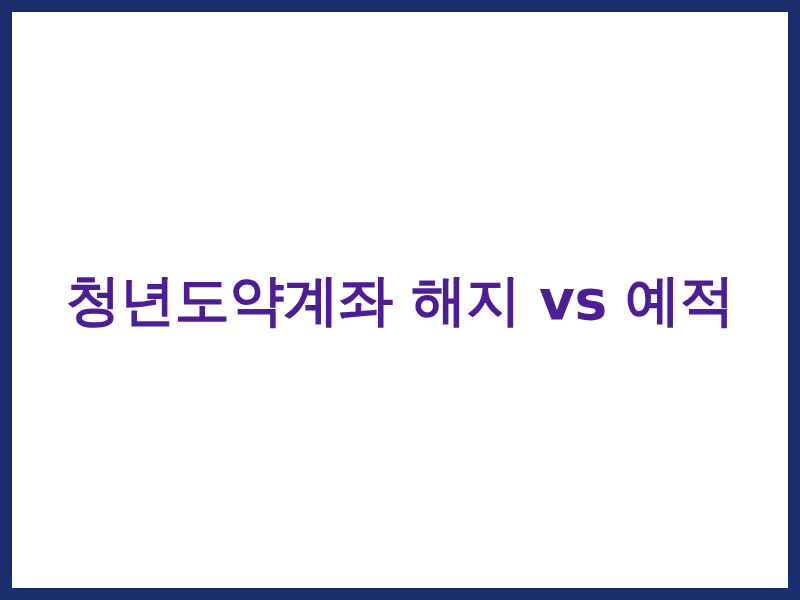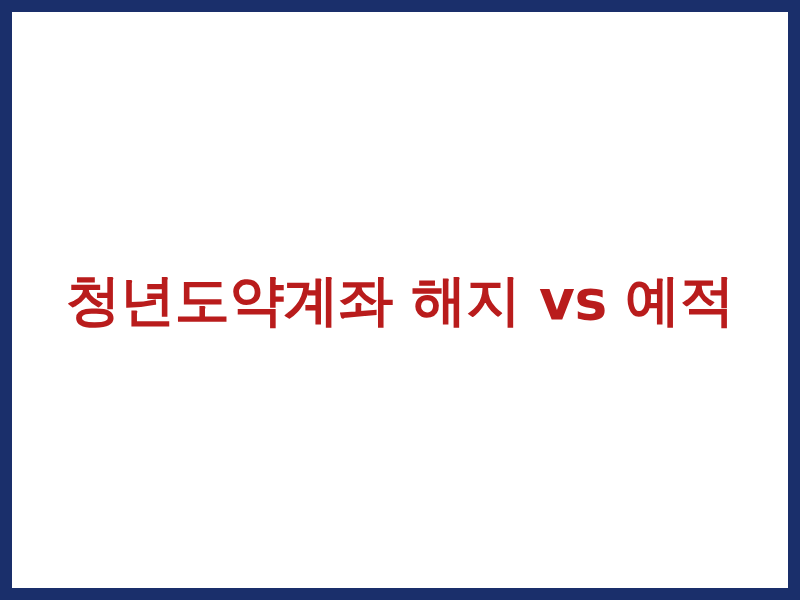--- a/index.html
+++ b/index.html
@@ -40,21 +40,21 @@
     padding: 0 44px;
   }
 
   .card-title {
     margin: 12px;
     font-family: "DejaVu Sans", "Liberation Sans", sans-serif;
     font-weight: 700;
     font-size: 55px;
     line-height: 1.18;
     letter-spacing: -0.5px;
-    color: #b91c1c;
+    color: #4c1d95;
     text-align: left;
     white-space: nowrap;
   }
 </style>
 </head>
 <body>
 
 <div class="card">
   <div class="card-inner">
     <h1 class="card-title">청년도약계좌 해지 vs 예적</h1>

